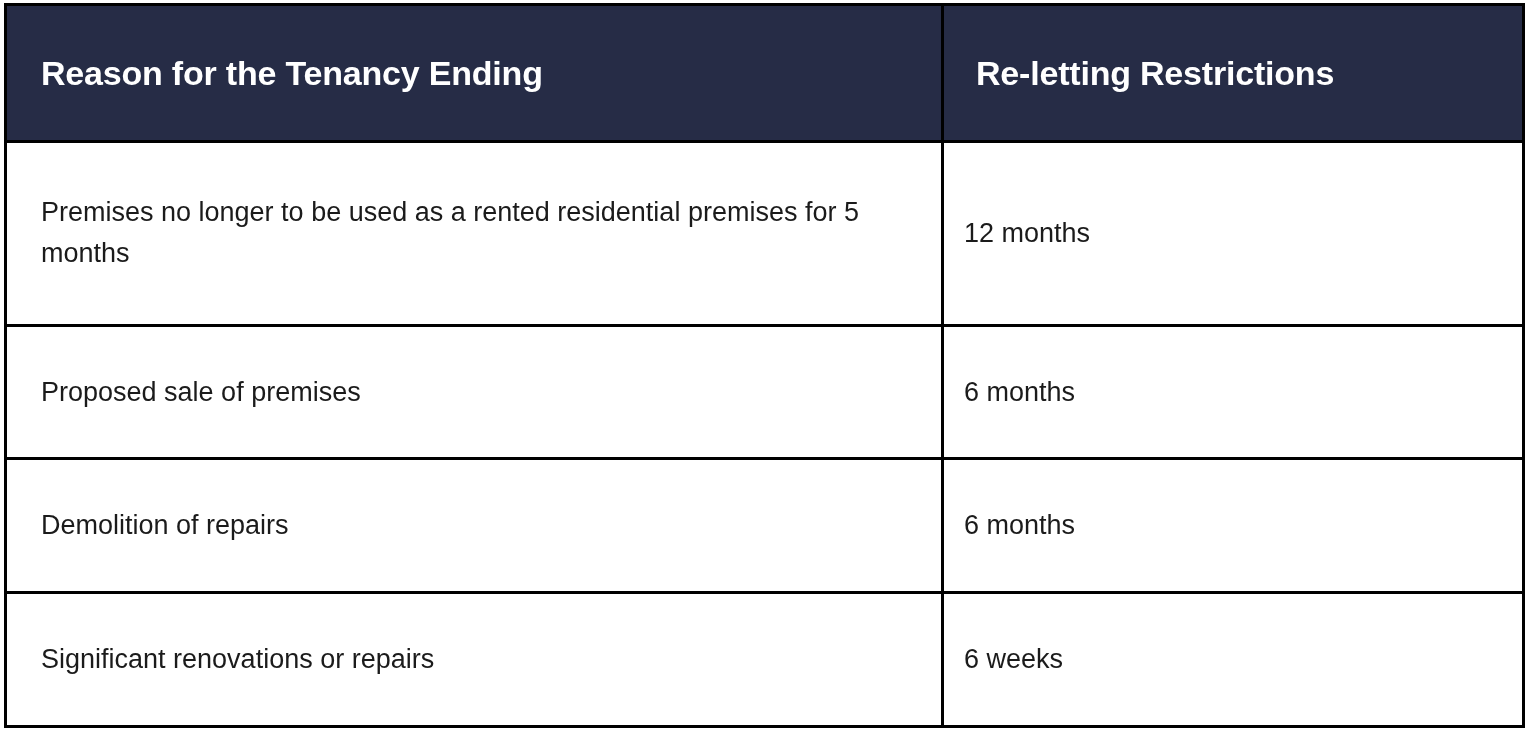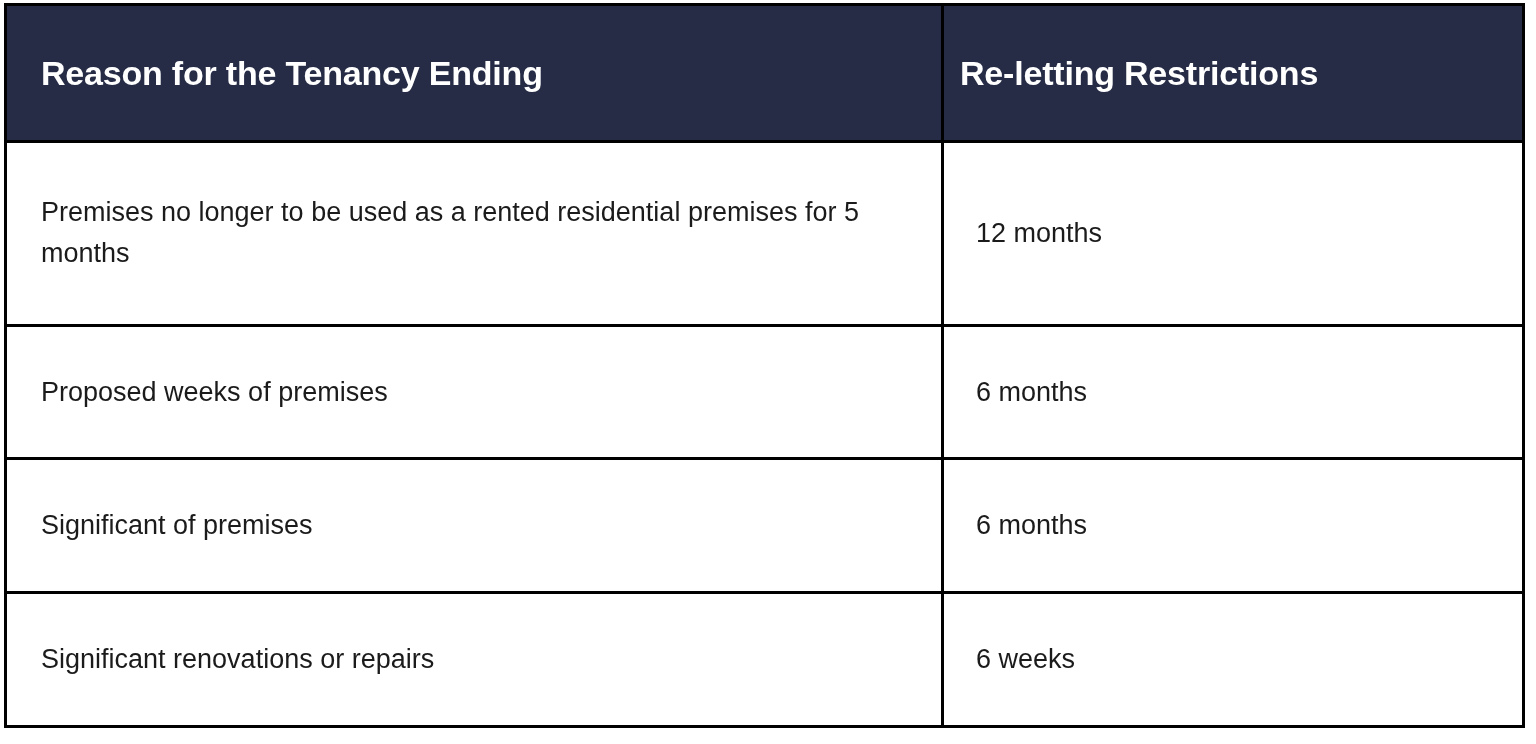--- a/index.html
+++ b/index.html
@@ -56,21 +56,21 @@
     vertical-align: middle;
     font-size: 34px;
     font-weight: 700;
     letter-spacing: -0.2px;
     padding: 0 0 0 34px;
     border: 3px solid #000000;
     box-sizing: border-box;
     white-space: nowrap;
   }
   thead th.th-restriction {
-    padding-left: 16px;
+    padding-left: 32px;
   }
 
   
   tbody tr.data-row {
     height: 110px;
   }
   tbody tr.data-row.tall {
     height: 151px;
   }
   tbody td {
@@ -79,21 +79,21 @@
     text-align: left;
     vertical-align: middle;
     font-size: 27px;
     font-weight: 400;
     line-height: 1.52;
     padding: 0 18px 0 34px;
     border: 3px solid #000000;
     box-sizing: border-box;
   }
   tbody td.cell-restriction {
-    padding-left: 32px;
+    padding-left: 20px;
     white-space: nowrap;
   }
   tbody td.cell-reason .cell-text {
     display: block;
     max-width: 840px;
   }
   tbody td.cell-restriction .cell-text {
     display: block;
   }
 </style>
@@ -121,29 +121,29 @@
         <tr class="data-row tall">
           <td class="cell-reason">
             <span class="cell-text">Premises no longer to be used as a rented residential premises for 5 months</span>
           </td>
           <td class="cell-restriction">
             <span class="cell-text">12 months</span>
           </td>
         </tr>
         <tr class="data-row">
           <td class="cell-reason">
-            <span class="cell-text">Proposed weeks of premises</span>
+            <span class="cell-text">Proposed sale of premises</span>
           </td>
           <td class="cell-restriction">
             <span class="cell-text">6 months</span>
           </td>
         </tr>
         <tr class="data-row">
           <td class="cell-reason">
-            <span class="cell-text">Significant of premises</span>
+            <span class="cell-text">Demolition of repairs</span>
           </td>
           <td class="cell-restriction">
             <span class="cell-text">6 months</span>
           </td>
         </tr>
         <tr class="data-row">
           <td class="cell-reason">
             <span class="cell-text">Significant renovations or repairs</span>
           </td>
           <td class="cell-restriction">

